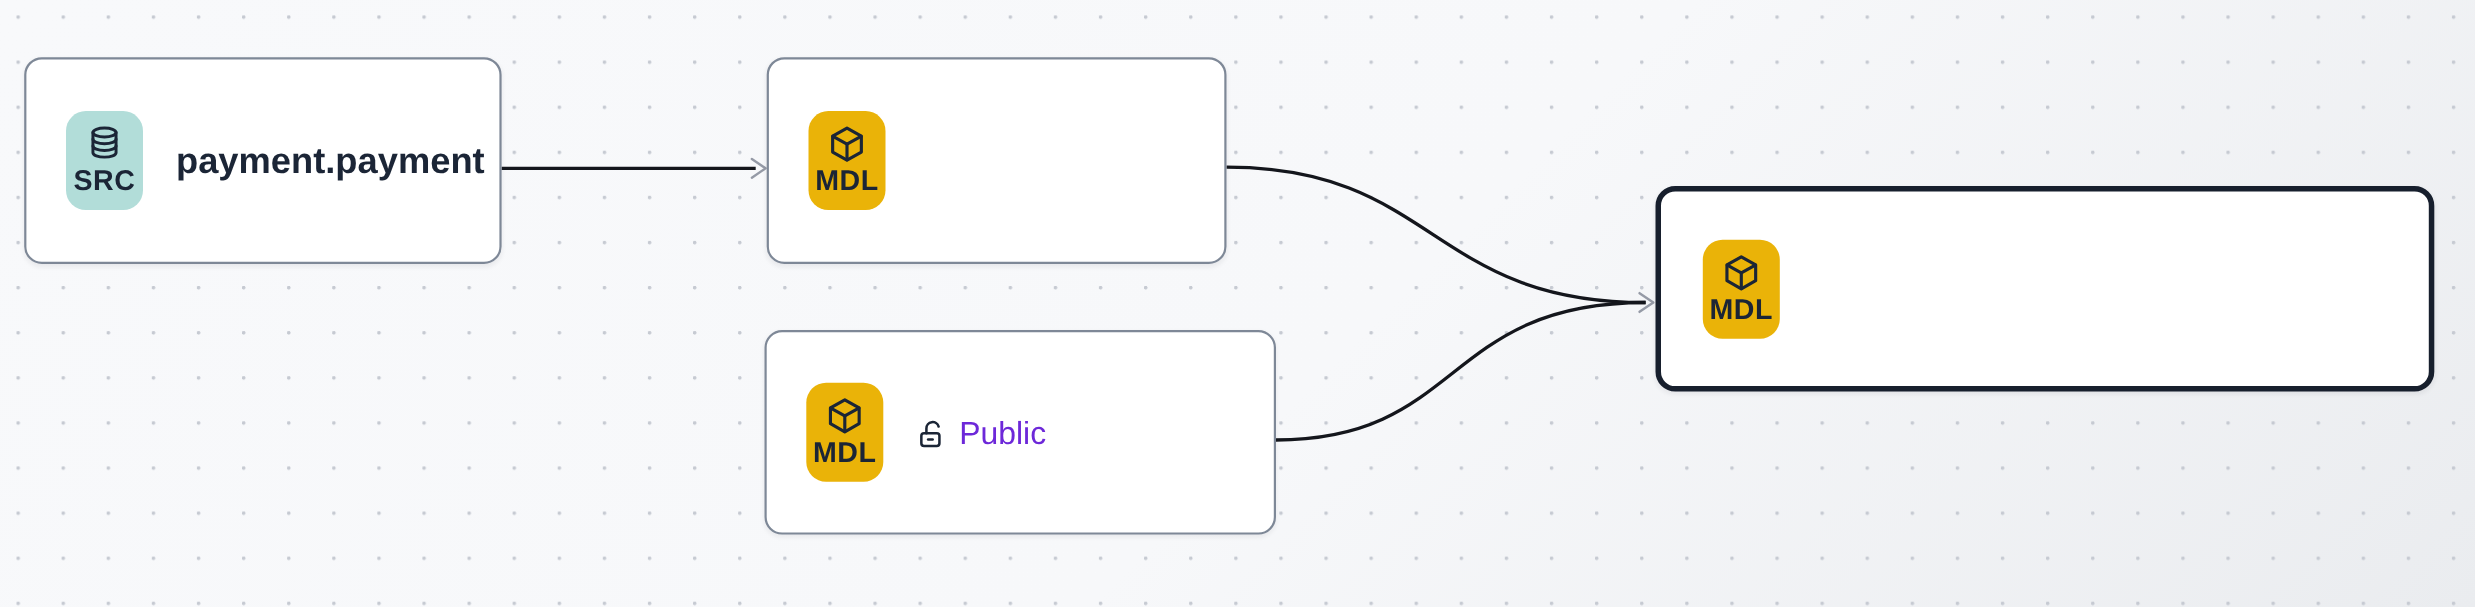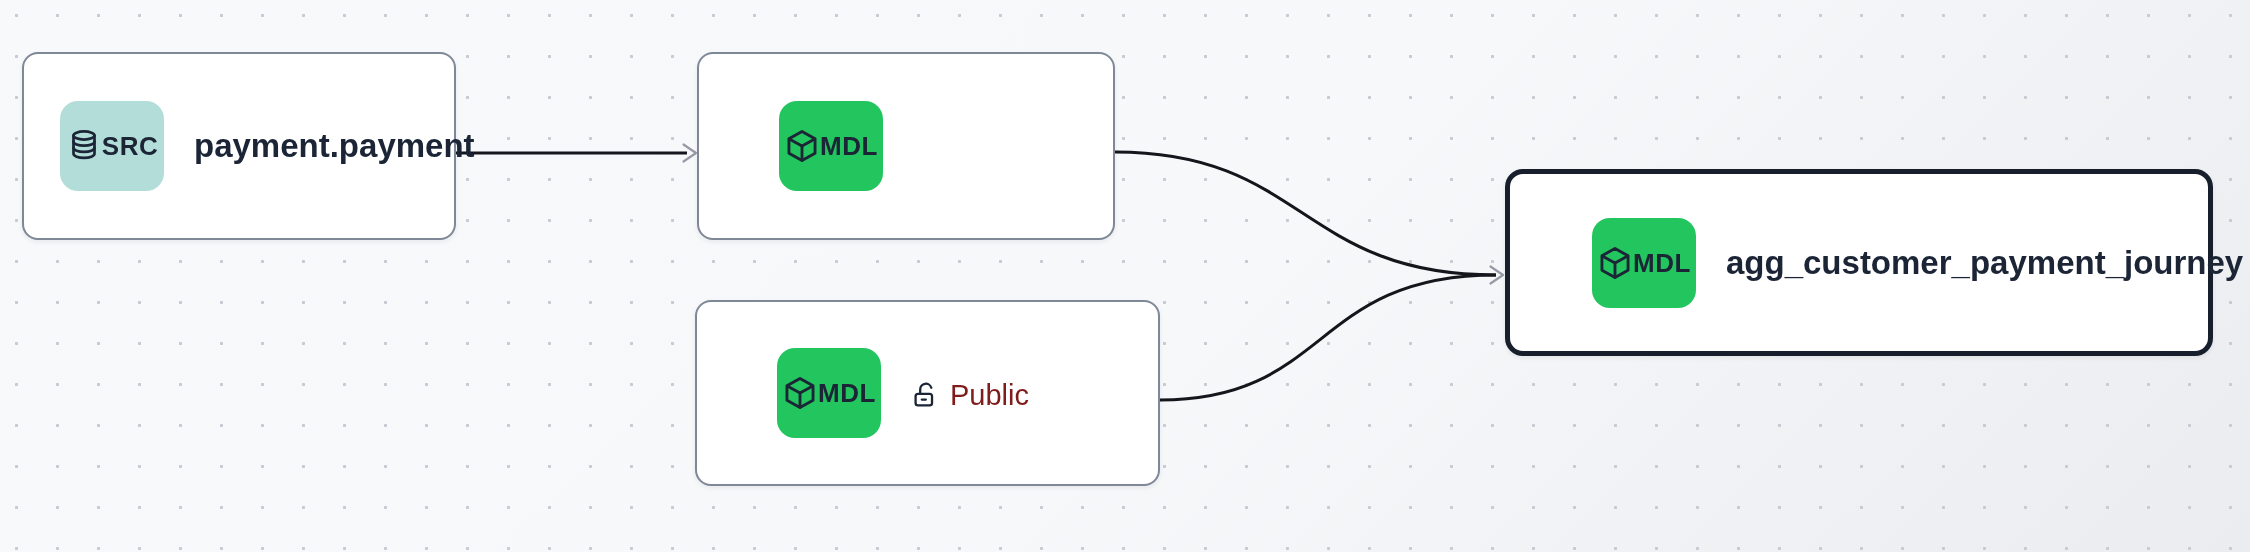--- a/index.html
+++ b/index.html
@@ -58,31 +58,31 @@
     border-radius: 18px;
     padding-left: 38px;
   }
   .node-1 { left: 22px;   top: 52px;  width: 434px; height: 188px; }
   .node-2 { left: 697px;  top: 52px;  width: 418px; height: 188px; }
   .node-3 { left: 695px;  top: 300px; width: 465px; height: 186px; }
   .node-4 { left: 1505px; top: 169px; width: 708px; height: 187px; }
 
   .badge {
     flex: none;
-    width: 104px;
+    width: 70px;
     height: 90px;
     border-radius: 18px;
     display: flex;
-    flex-direction: row;
+    flex-direction: column;
     align-items: center;
     justify-content: center;
     color: #1b2536;
   }
   .badge--src { background: #b2ddd9; }
-  .badge--mdl { background: #22c55e; margin-left: 44px; }
+  .badge--mdl { background: #eab308; }
   .badge-icon {
     width: 36px;
     height: 36px;
     stroke: #1b2536;
   }
   .badge-label {
     font-size: 26px;
     font-weight: 600;
     line-height: 1.05;
     letter-spacing: 0.5px;
@@ -100,21 +100,21 @@
     white-space: nowrap;
     line-height: 1.2;
   }
   .access {
     display: flex;
     align-items: center;
     gap: 10px;
     margin-top: 6px;
     font-size: 29px;
     font-weight: 400;
-    color: #7f1d1d;
+    color: #6d28d9;
     line-height: 1.1;
   }
   .access-icon {
     width: 29px;
     height: 29px;
     stroke: #1b2536;
   }
 </style>
 </head>
 <body>
@@ -178,18 +178,15 @@
 
   <div class="node node-4 node--selected">
     <div class="badge badge--mdl">
       <svg class="badge-icon" viewBox="0 0 24 24" fill="none" stroke="currentColor" stroke-width="1.9" stroke-linecap="round" stroke-linejoin="round">
         <path d="M12 2.3 20.7 7.2v9.6L12 21.7 3.3 16.8V7.2Z"></path>
         <path d="M3.5 7.3 12 12l8.5-4.7"></path>
         <path d="M12 12v9.5"></path>
       </svg>
       <span class="badge-label">MDL</span>
     </div>
-    <div class="text-col">
-      <div class="title">agg_customer_payment_journey</div>
-    </div>
   </div>
 
 </div>
 
 </body></html>

